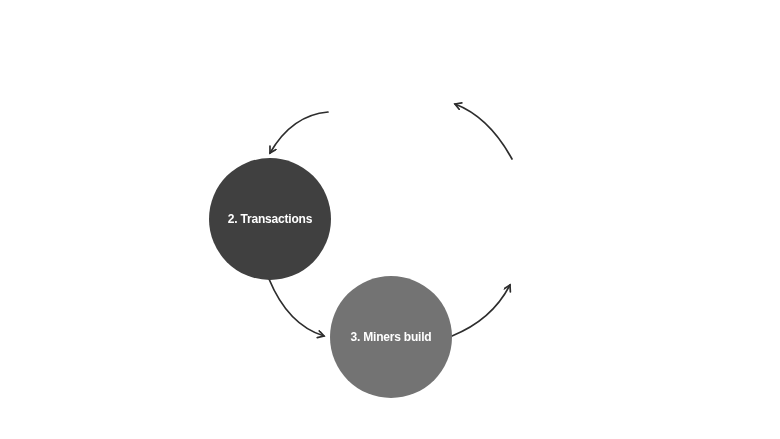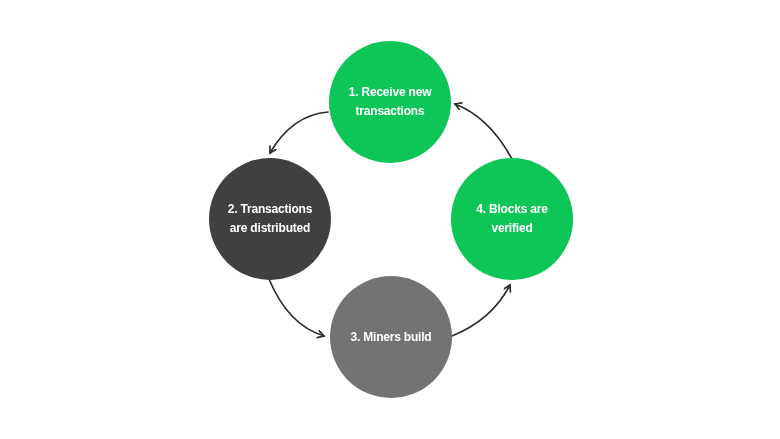--- a/index.html
+++ b/index.html
@@ -58,40 +58,27 @@
       <marker id="ah" markerWidth="10" markerHeight="10" refX="7" refY="4" orient="auto" markerUnits="userSpaceOnUse">
         <path d="M1,0.5 L7,4 L1,7.5" stroke="#2d2d2d"></path>
       </marker>
     </defs>
     <path d="M328,112 Q292,115 270,153" marker-end="url(#ah)" stroke="#2d2d2d"></path>
     <path d="M269,279 Q288,325 324,336" marker-end="url(#ah)" stroke="#2d2d2d"></path>
     <path d="M452,336 Q492,320 510,285" marker-end="url(#ah)" stroke="#2d2d2d"></path>
     <path d="M512,159 Q489,117 455,104" marker-end="url(#ah)" stroke="#2d2d2d"></path>
   </svg>
 
-  <div class="node node1" style="background-color: rgb(14, 197, 88);">
-    <div class="label">
-      <span>1. Receive new</span>
-      <span>transactions</span>
-    </div>
-  </div>
 
   <div class="node node2" style="background-color: #404040;">
     <div class="label">
       <span>2. Transactions</span>
-      <span>are distributed</span>
     </div>
   </div>
 
   <div class="node node3" style="background-color: #737373;">
     <div class="label">
       <span>3. Miners build</span>
     </div>
   </div>
 
-  <div class="node node4" style="background-color: rgb(14, 197, 88);">
-    <div class="label">
-      <span>4. Blocks are</span>
-      <span>verified</span>
-    </div>
-  </div>
 
 </div>
 
 </body></html>

